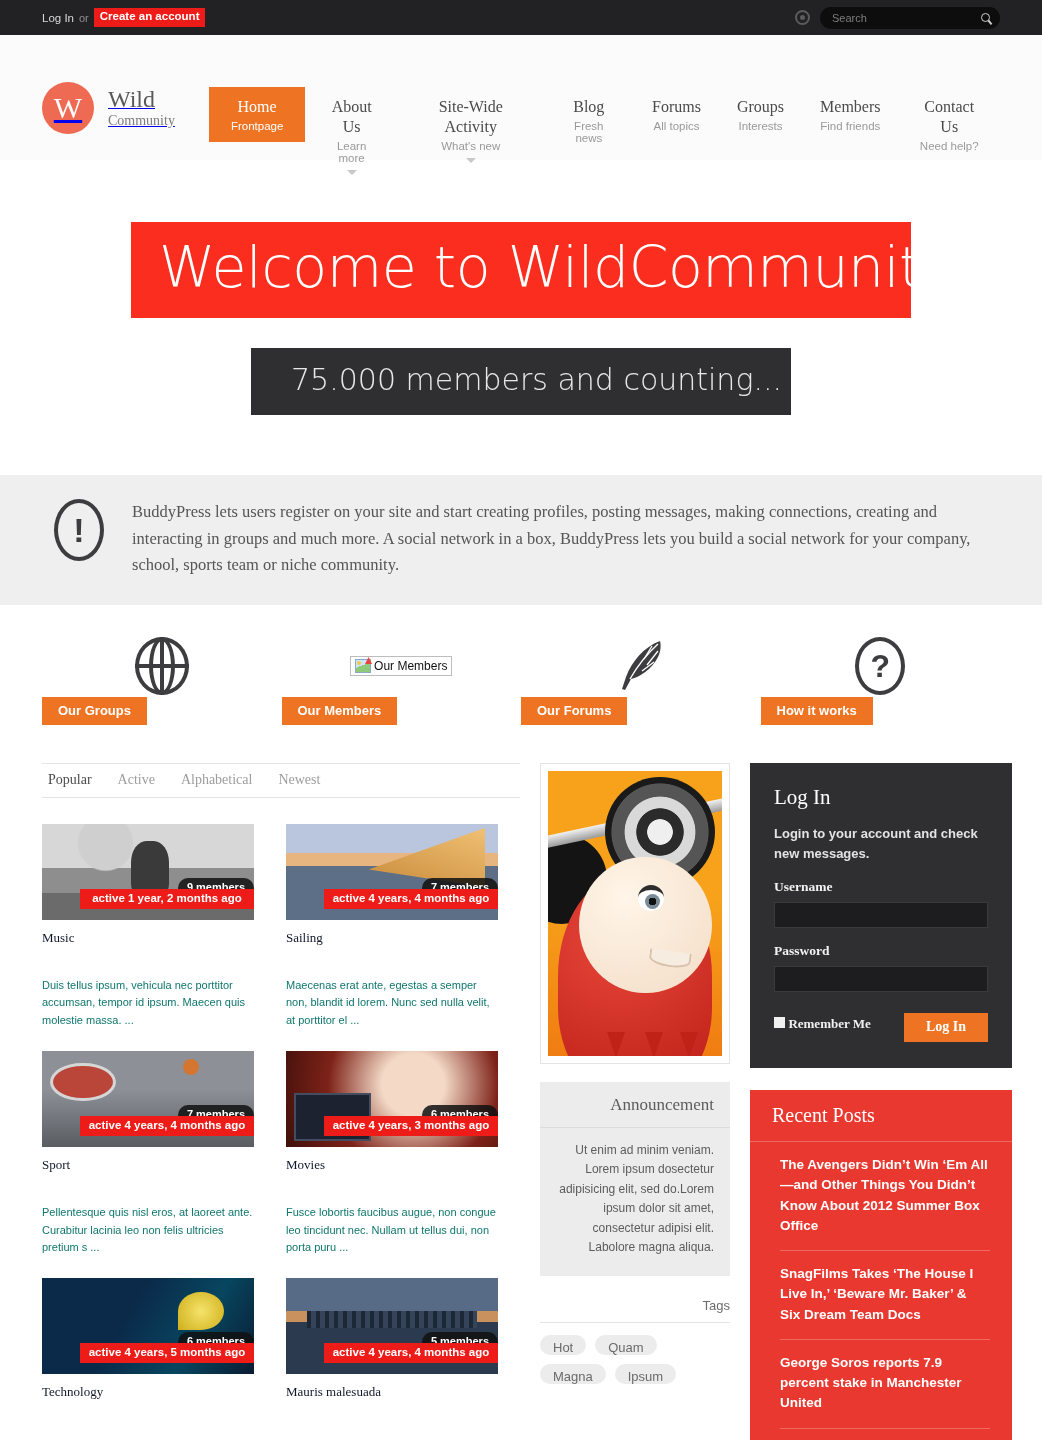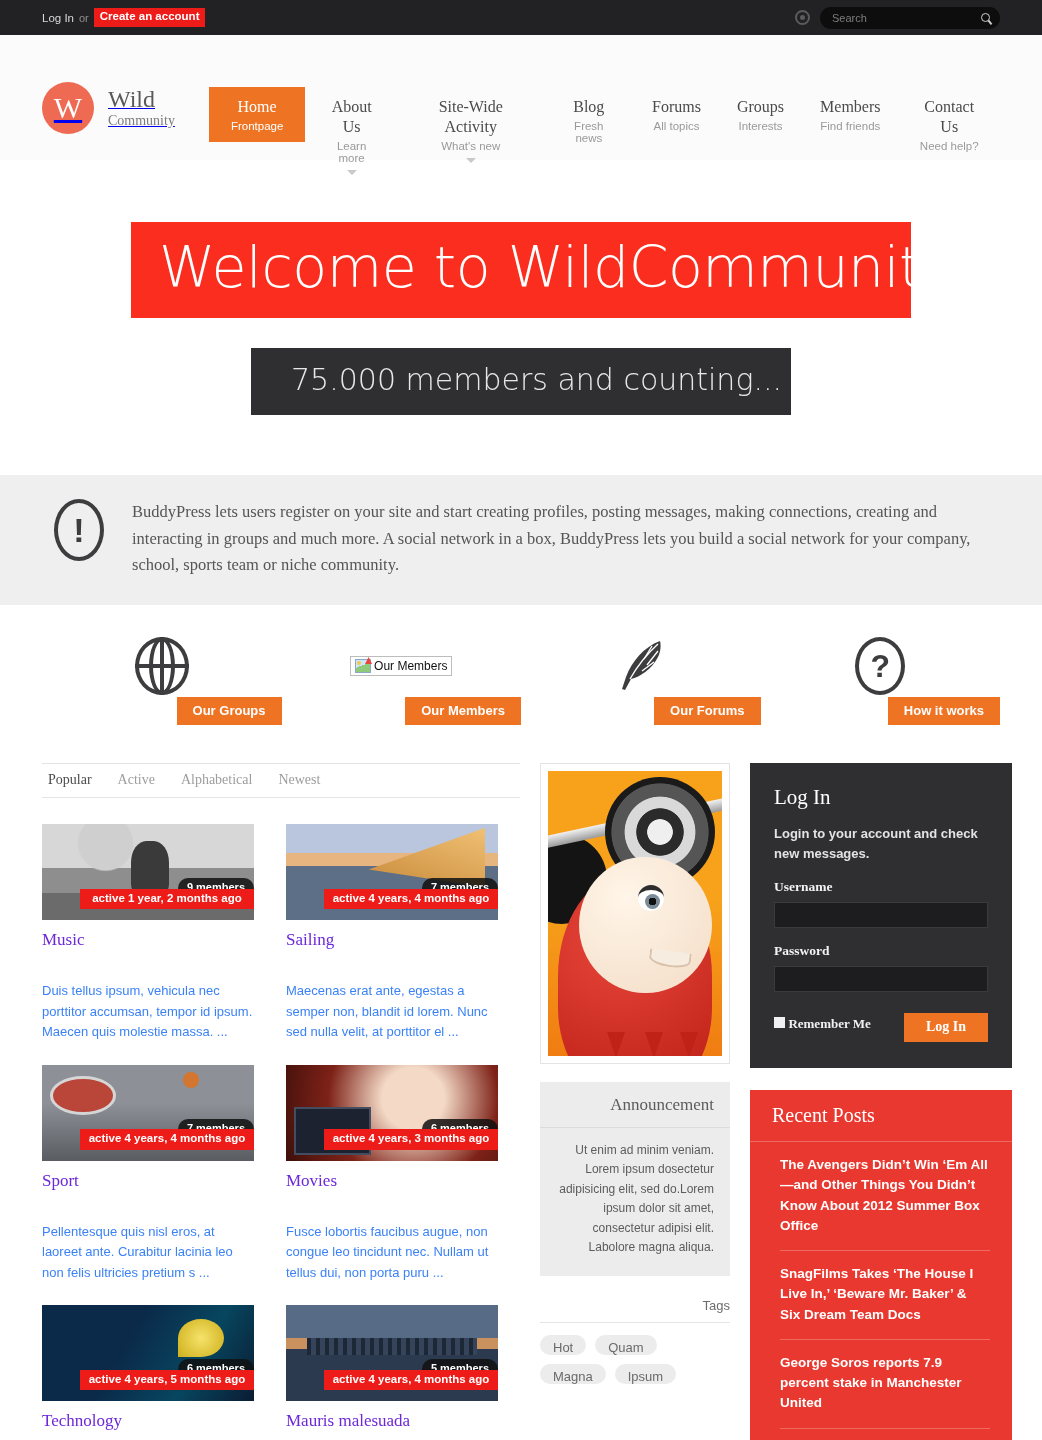--- a/index.html
+++ b/index.html
@@ -133,21 +133,21 @@
   }
   .notice-text {
     font-family: "Liberation Serif", serif; font-size: 16.5px;
     line-height: 1.62; color: #555; max-width: 900px;
   }
 
   
   .features {
     display: flex; padding: 30px 42px 10px; gap: 0; background: #fff;
   }
-  .feature { flex: 1; text-align: right; position: relative; height: 110px; }
+  .feature { flex: 1; text-align: left; position: relative; height: 110px; }
   .feature-ico { height: 62px; display:flex; align-items:center; justify-content:center; }
   .btn-orange {
     display: inline-block; background: #ee7423; color: #fff;
     font-size: 13px; font-weight: bold; padding: 7px 16px 8px;
     text-decoration: none; line-height: 1;
   }
   .globe {
     width: 54px; height: 58px; border: 4px solid #3d3d3f; border-radius: 50%;
     position: relative;
   }
@@ -217,24 +217,24 @@
     position: absolute; right: 0; bottom: 22px;
     background: rgba(17,17,17,0.85); color: #fff;
     font-size: 11px; font-weight: bold; padding: 4px 9px 5px; line-height:1;border-radius:10px;
   }
   .badge-active {
     position: absolute; right: 0; bottom: 11px; left: 38px;
     background: #ee1c18; color: #fff; text-align: center;
     font-size: 11.5px; font-weight: bold; padding: 4px 6px 5px; line-height:1;
   }
   .gtitle {
-    font-family: "Liberation Serif", serif; font-size: 17px;
-    color: #6d28d9; margin: 10px 0 6px; display:block; text-decoration:none;
-  }
-  .gdesc { font-size: 13px; line-height: 1.58; color: #3b82f6; margin-top: 31px; }
+    font-family: "Liberation Serif", serif; font-size: 13px;
+    color: #0f172a; margin: 10px 0 6px; display:block; text-decoration:none;
+  }
+  .gdesc { font-size: 11px; line-height: 1.58; color: #0f766e; margin-top: 31px; }
 
   
   .art-music { background:
     radial-gradient(circle at 30% 20%, #cfcfcf 0 16%, transparent 17%),
     linear-gradient(180deg,#d7d7d7 0 46%, #8e8e8e 46% 72%, #6b6b6b 72% 100%); }
   .art-music::after { content:""; position:absolute; left:42%; top:18%;
     width:18%; height:56%; background:#3a3a3a; border-radius:40% 40% 20% 20%; }
   .art-sailing { background:
     linear-gradient(180deg,#b9c6dd 0 30%, #e7b57f 30% 44%, #5c6f86 44% 100%); }
   .art-sailing::after { content:""; position:absolute; right:6%; top:4%;

